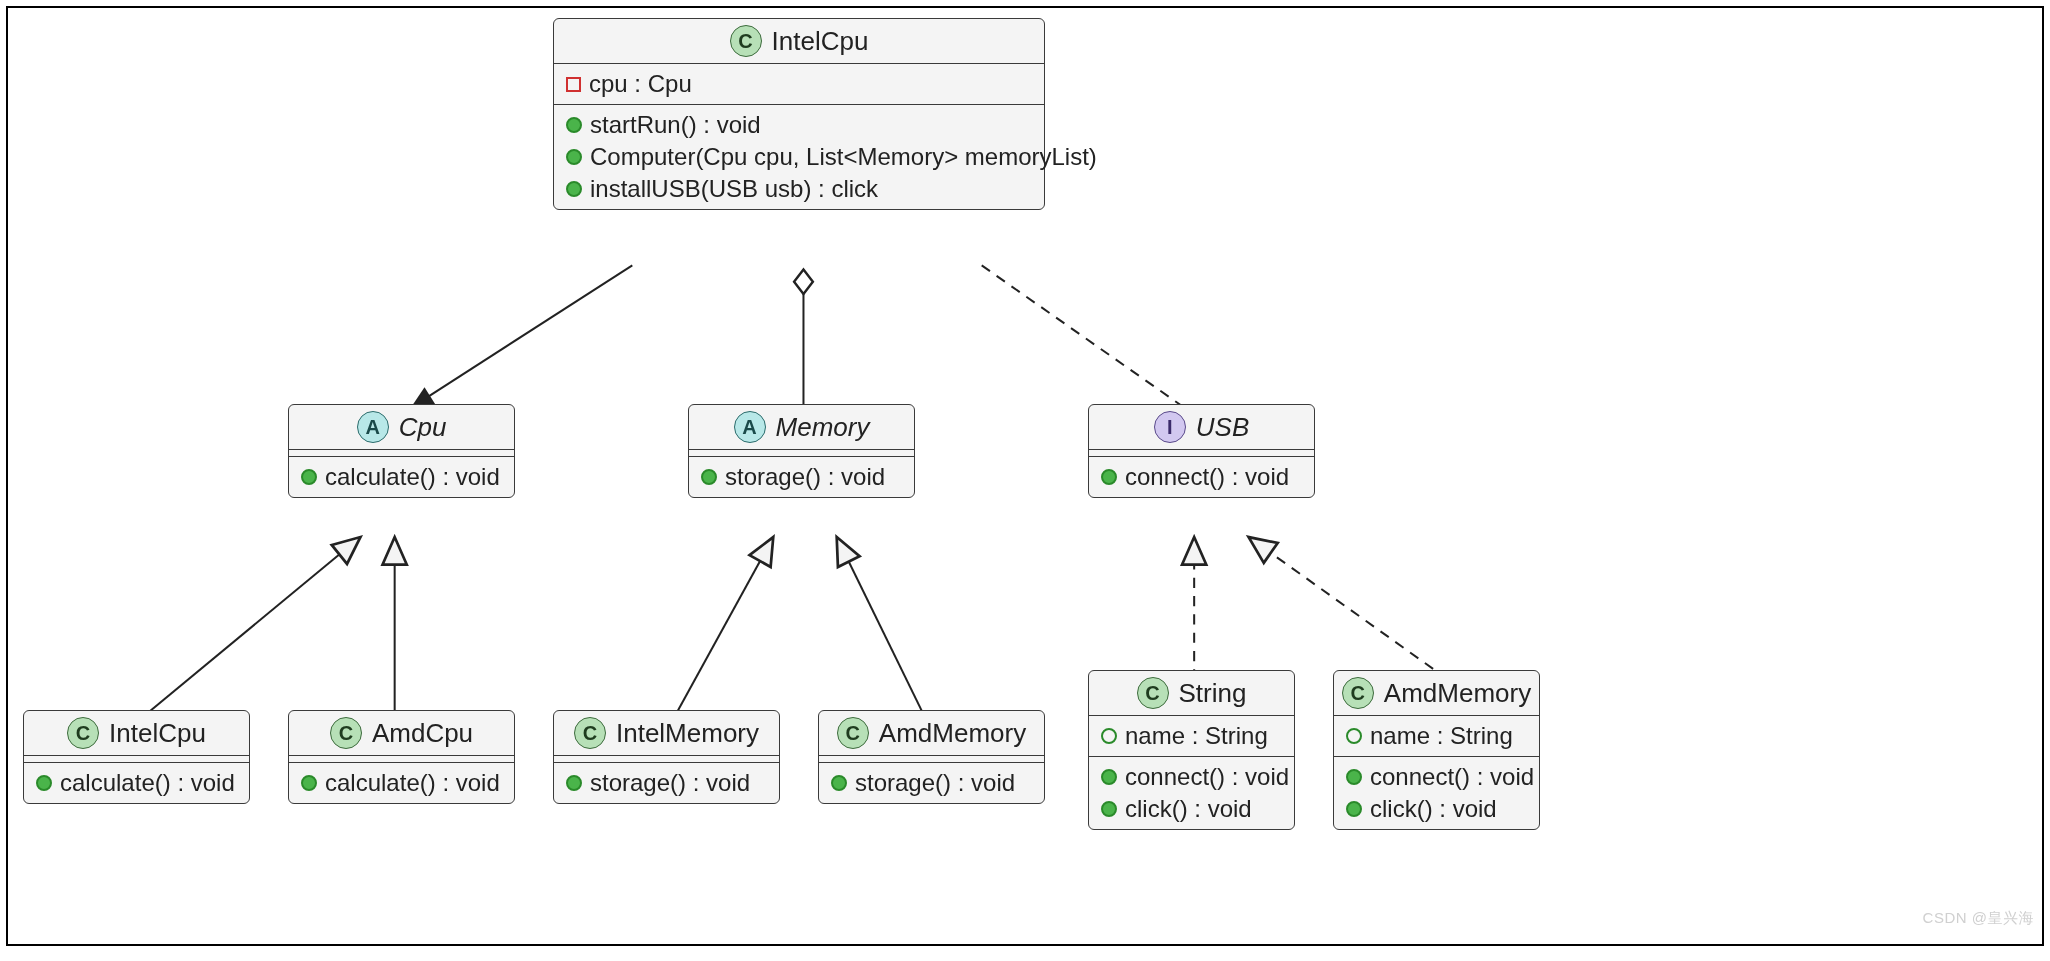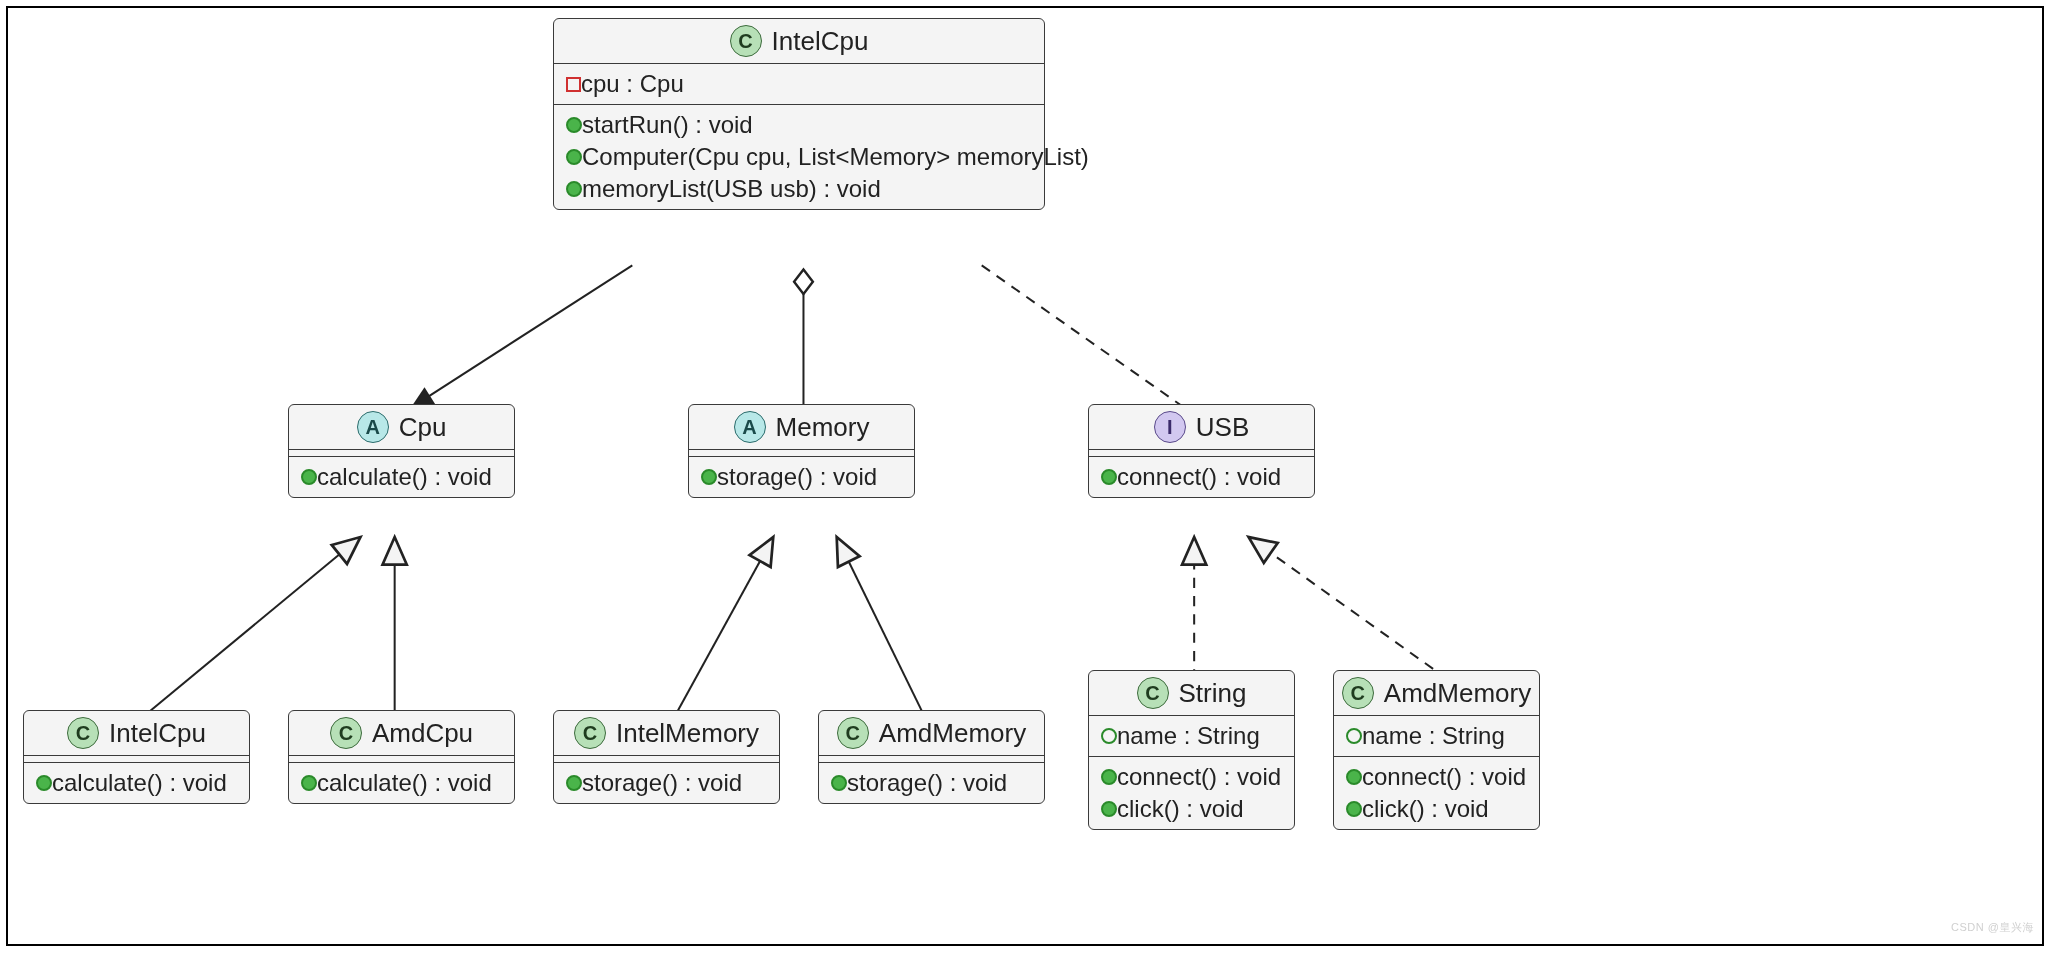--- a/index.html
+++ b/index.html
@@ -34,40 +34,41 @@
     font-size: 26px;
   }
   .uml-section {
     border-bottom: 1.5px solid #3a3a3a;
     padding: 4px 12px;
   }
   .uml-section:last-child { border-bottom: none; }
   .uml-row {
     display: flex;
     align-items: center;
+    gap: 8px;
     padding: 2px 0;
     white-space: nowrap;
   }
   .type-badge {
     width: 30px;
     height: 30px;
     border-radius: 50%;
     border: 1.5px solid #2a4a2a;
     display: flex;
     align-items: center;
     justify-content: center;
     font-weight: bold;
     font-size: 20px;
     font-style: normal;
     flex: 0 0 auto;
   }
   .badge-C { background: #b7e0b7; border-color: #3d6b3d; color: #1f3c1f; }
   .badge-A { background: #b8e8e8; border-color: #2b6b6b; color: #1a4a4a; }
   .badge-I { background: #d2c8f0; border-color: #5a4a8a; color: #3a2a6a; }
-  .italic { }
+  .italic { font-style: italic; }
   .vis-icon {
     width: 14px;
     height: 14px;
     flex: 0 0 auto;
   }
   .vis-private-field {
     width: 11px; height: 11px;
     border: 2px solid #d03030;
     background: transparent;
   }
@@ -79,22 +80,22 @@
   }
   .vis-public-field {
     width: 12px; height: 12px;
     border-radius: 50%;
     border: 2px solid #2a8a2a;
     background: transparent;
   }
   .watermark {
     position: absolute;
     right: 8px;
-    bottom: 9px;
-    font-size: 11px;
+    bottom: 16px;
+    font-size: 15px;
     color: #d0d0d0;
     letter-spacing: 0.5px;
   }
   svg.connectors {
     position: absolute;
     left: 0; top: 0;
     width: 100%;
     height: 100%;
     pointer-events: none;
   }
@@ -151,21 +152,21 @@
       <div class="uml-row">
           <span class="vis-icon vis-public-method"></span>
           <span>startRun() : void</span>
         </div>
       <div class="uml-row">
           <span class="vis-icon vis-public-method"></span>
           <span>Computer(Cpu cpu, List&lt;Memory&gt; memoryList)</span>
         </div>
       <div class="uml-row">
           <span class="vis-icon vis-public-method"></span>
-          <span>memoryList(USB usb) : void</span>
+          <span>installUSB(USB usb) : click</span>
         </div>
     </div>
   </div>
 
   <div class="uml-class" style="left:280px; top:396px; width:225px;">
     <div class="uml-title">
       <span class="type-badge badge-A">A</span>
       <span class="italic">Cpu</span>
     </div>
     <div class="uml-section" style="height:6px;padding:0 12px;"></div>

